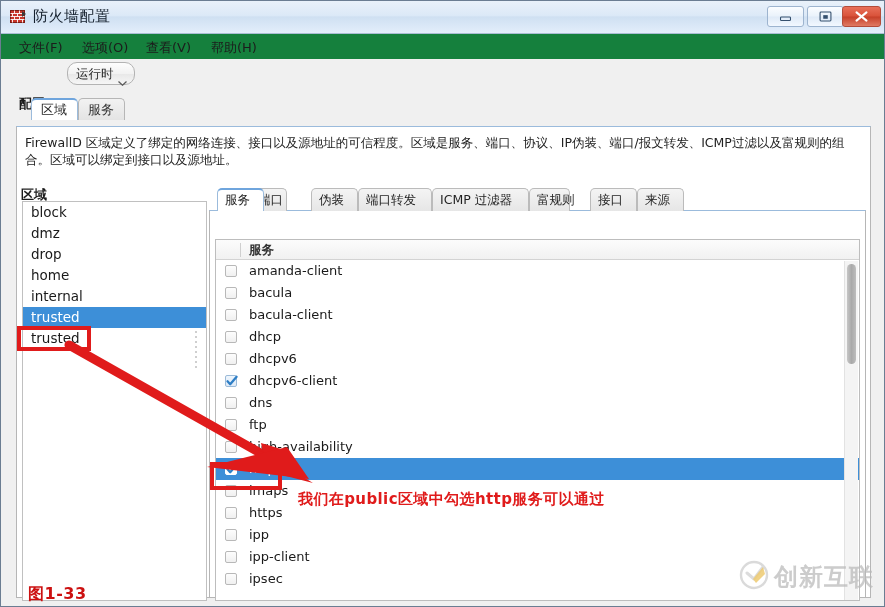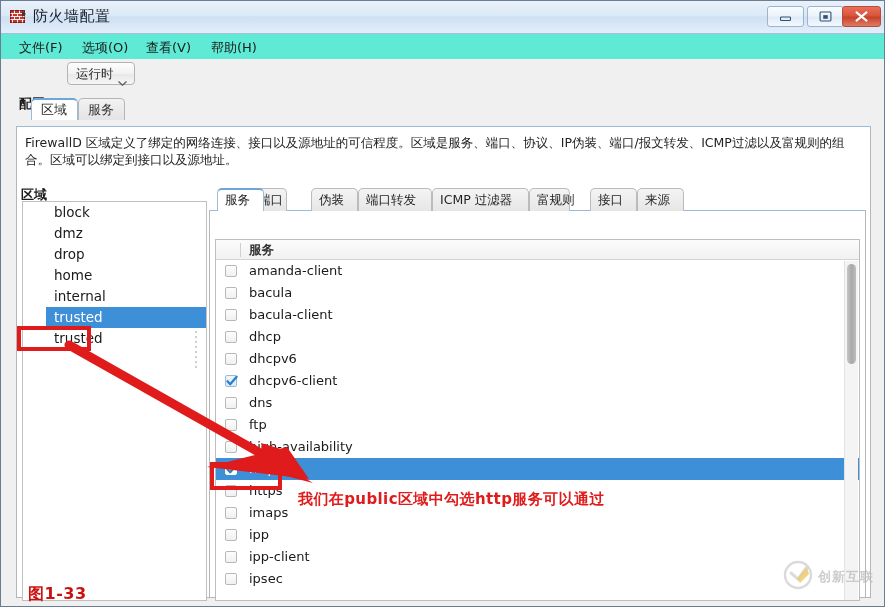--- a/index.html
+++ b/index.html
@@ -56,21 +56,21 @@
     width: 39px;
     border: 1px solid #b34c3a;
     background: linear-gradient(to bottom, #e8705a 0%, #d9523a 48%, #c63f28 52%, #e07a63 100%);
   }
   .glyph { position: absolute; left: 0; top: 0; width: 100%; height: 100%; }
 
   
   #menubar {
     position: relative;
     height: 25px;
-    background: #5eead4;
+    background: #15803d;
   }
   .menu-item {
     position: absolute;
     top: 3px;
     font-size: 13px;
     color: #1c1c1c;
     padding: 2px 5px;
     font-family: "DejaVu Sans", "Liberation Sans", sans-serif;
   }
 
@@ -80,21 +80,21 @@
     position: absolute; left: 18px; top: 8px;
     font-size: 13px; font-weight: bold; color: #1b1b1b;
     font-family: "DejaVu Sans", "Liberation Sans", sans-serif;
     margin-top: 28px;
   }
   #config-combo {
     position: absolute; left: 66px; top: 3px;
     width: 68px; height: 23px;
     box-sizing: border-box;
     border: 1px solid #b3b3b3;
-    border-radius: 4px;
+    border-radius: 10px;
     background: linear-gradient(to bottom, #fdfdfd 0%, #f2f2f2 50%, #e7e7e7 51%, #f6f6f6 100%);
     padding-left: 12px;
   }
   #config-combo-text {
     position: absolute; left: 8px; top: 3px;
     font-size: 12.5px; color: #2a2a2a;
     font-family: "DejaVu Sans", "Liberation Sans", sans-serif;
   }
   #config-combo-arrow {
     position: absolute; right: 7px; top: 9px;
@@ -155,21 +155,20 @@
     font-size: 13px; font-weight: bold; color: #1b1b1b;
     font-family: "DejaVu Sans", "Liberation Sans", sans-serif;
   }
   #zone-list {
     position: absolute; left: 21px; top: 200px;
     width: 185px; height: 400px;
     box-sizing: border-box;
     border: 1px solid #c0c0c0;
     background: #ffffff;
     overflow: hidden;
-    padding-left: 23px;
   }
   .zone-row {
     height: 21px;
     line-height: 21px;
     padding-left: 8px;
     font-size: 13.5px;
     color: #1a1a1a;
     font-family: "DejaVu Sans", "Liberation Sans", sans-serif;
     white-space: nowrap;
   }
@@ -333,21 +332,21 @@
   #watermark {
     position: absolute;
     right: 10px; bottom: 12px;
     height: 34px;
     z-index: 50;
     opacity: 0.72;
     display: flex;
     align-items: center;
   }
   #wm-text {
-    font-size: 13px;
+    font-size: 24px;
     font-weight: bold;
     color: #b9b9b9;
     font-family: Liberation Serif, serif;
     margin-left: 5px;
     letter-spacing: 1px;
   }
 </style>
 </head>
 <body>
 
@@ -518,25 +517,25 @@
         <span class="tick">
           <svg width="16" height="16" viewBox="0 0 16 16" xmlns="http://www.w3.org/2000/svg">
             <path d="M3.5 8.3 L6.2 11.2 L12.6 3.8" fill="none" stroke="#2f7fc6" stroke-width="2.3" stroke-linecap="round" stroke-linejoin="round"></path>
           </svg>
         </span>
       </span>
       <span class="svc-name">http</span>
     </div>
     <div class="svc-row">
       <span class="svc-check"></span>
+      <span class="svc-name">imaps</span>
+    </div>
+    <div class="svc-row">
+      <span class="svc-check"></span>
       <span class="svc-name">https</span>
-    </div>
-    <div class="svc-row">
-      <span class="svc-check"></span>
-      <span class="svc-name">imaps</span>
     </div>
     <div class="svc-row">
       <span class="svc-check"></span>
       <span class="svc-name">ipp</span>
     </div>
     <div class="svc-row">
       <span class="svc-check"></span>
       <span class="svc-name">ipp-client</span>
     </div>
     <div class="svc-row">

